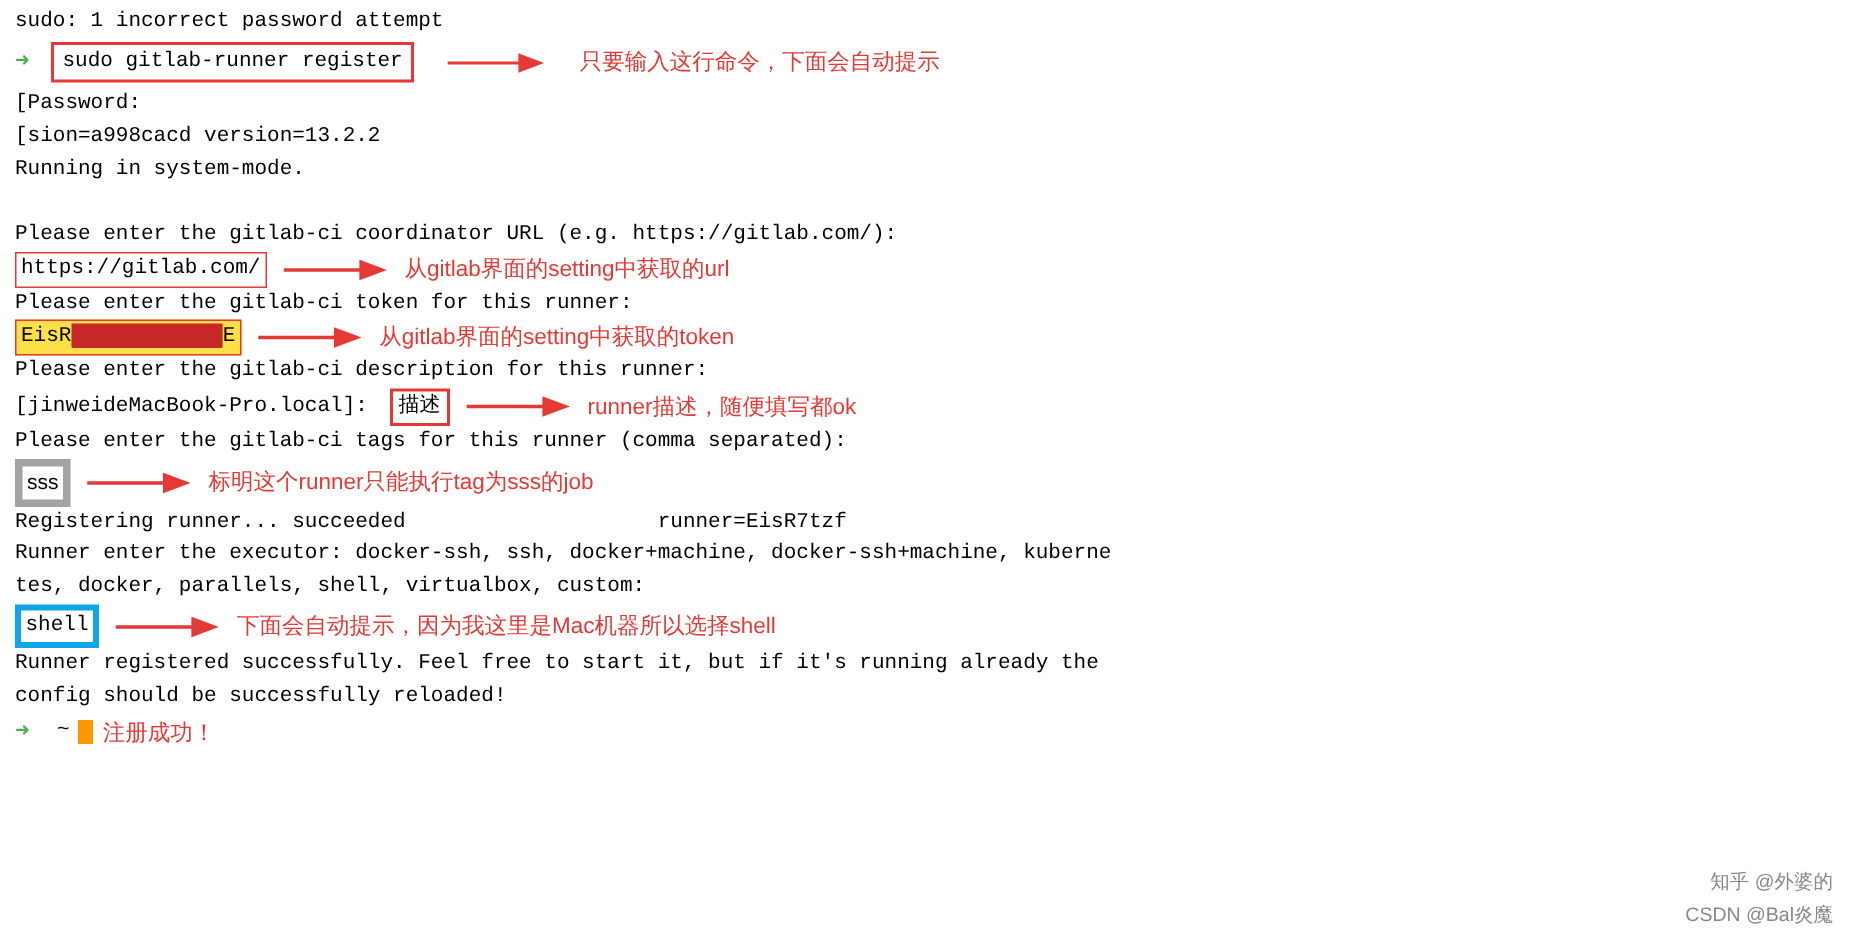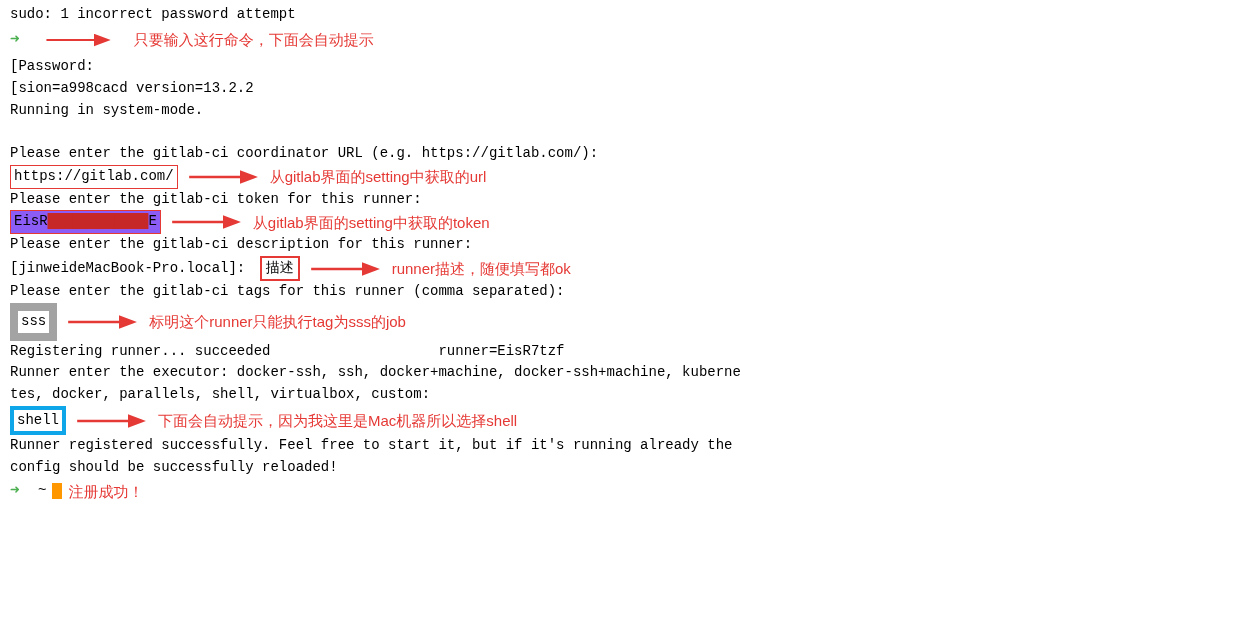--- a/index.html
+++ b/index.html
@@ -101,20 +101,23 @@
 
 <div class="terminal">
 
   <div class="content-area" style="padding-bottom:0;">
     <div class="line">
       <span style="color:#000; font-size:14px;">sudo: 1 incorrect password attempt</span>
     </div>
 
     <div class="top-cmd-row" style="padding-left:0; border-bottom:none; margin-bottom:2px;">
       <span class="prompt-arrow">➜</span>
+      <span style="border:2px solid #e53935; padding: 1px 6px; background:#fff;">
+        <span>sudo gitlab-runner register</span>
+      </span>
       <span class="big-arrow">
         <svg viewBox="0 0 80 28" style="width:90px;height:24px;">
           <defs>
             <marker id="ah1" markerWidth="8" markerHeight="8" refX="6" refY="3" orient="auto">
               <path d="M0,0 L0,6 L8,3 z" fill="#e53935"></path>
             </marker>
           </defs>
           <line x1="2" y1="14" x2="72" y2="14" stroke="#e53935" stroke-width="2.5" marker-end="url(#ah1)"></line>
         </svg>
       </span>
@@ -156,21 +159,21 @@
         </svg>
       </span>
       <span class="annotation-text">从gitlab界面的setting中获取的url</span>
     </div>
 
     <div class="line">
       <span class="line-text">Please enter the gitlab-ci token for this runner:</span>
     </div>
 
     <div class="annotation-row">
-      <span style="border:1.5px solid #e53935; background:#8b5cf6; padding:0 3px; font-size:14px; font-family:'Courier New',monospace;">EisR<span style="background:#c62828; color:#c62828;">████████████</span>E</span>
+      <span style="border:1.5px solid #e53935; background:#fde047; padding:0 3px; font-size:14px; font-family:'Courier New',monospace;">EisR<span style="background:#c62828; color:#c62828;">████████████</span>E</span>
       <span class="big-arrow">
         <svg viewBox="0 0 80 24" style="width:80px;height:22px;">
           <defs>
             <marker id="ah3" markerWidth="8" markerHeight="8" refX="6" refY="3" orient="auto">
               <path d="M0,0 L0,6 L8,3 z" fill="#e53935"></path>
             </marker>
           </defs>
           <line x1="2" y1="12" x2="72" y2="12" stroke="#e53935" stroke-width="2.5" marker-end="url(#ah3)"></line>
         </svg>
       </span>
@@ -195,21 +198,21 @@
         </svg>
       </span>
       <span class="annotation-text">runner描述，随便填写都ok</span>
     </div>
 
     <div class="line">
       <span class="line-text">Please enter the gitlab-ci tags for this runner (comma separated):</span>
     </div>
 
     <div class="annotation-row">
-      <span style="border:8px solid #a3a3a3; padding:0 3px; font-size:14px; font-family:Liberation Mono, monospace;">sss</span>
+      <span style="border:5px solid #a3a3a3; padding:0 3px; font-size:14px; font-family:Liberation Sans, sans-serif;">sss</span>
       <span class="big-arrow">
         <svg viewBox="0 0 80 24" style="width:80px;height:22px;">
           <defs>
             <marker id="ah5" markerWidth="8" markerHeight="8" refX="6" refY="3" orient="auto">
               <path d="M0,0 L0,6 L8,3 z" fill="#e53935"></path>
             </marker>
           </defs>
           <line x1="2" y1="12" x2="72" y2="12" stroke="#e53935" stroke-width="2.5" marker-end="url(#ah5)"></line>
         </svg>
       </span>
@@ -251,13 +254,17 @@
 
     <div class="annotation-row">
       <span class="prompt-arrow">➜</span>
       <span style="font-family:'Courier New',monospace;font-size:14px;">&nbsp;~</span>
       <span class="cursor-block"></span>
       <span class="annotation-text">注册成功！</span>
     </div>
 
   </div>
 
+  <div class="watermark-area">
+    <span class="watermark-zhihu">知乎 @外婆的</span>
+    <span class="watermark-csdn">CSDN @Bal炎魔</span>
+  </div>
 </div>
 
 </body></html>

